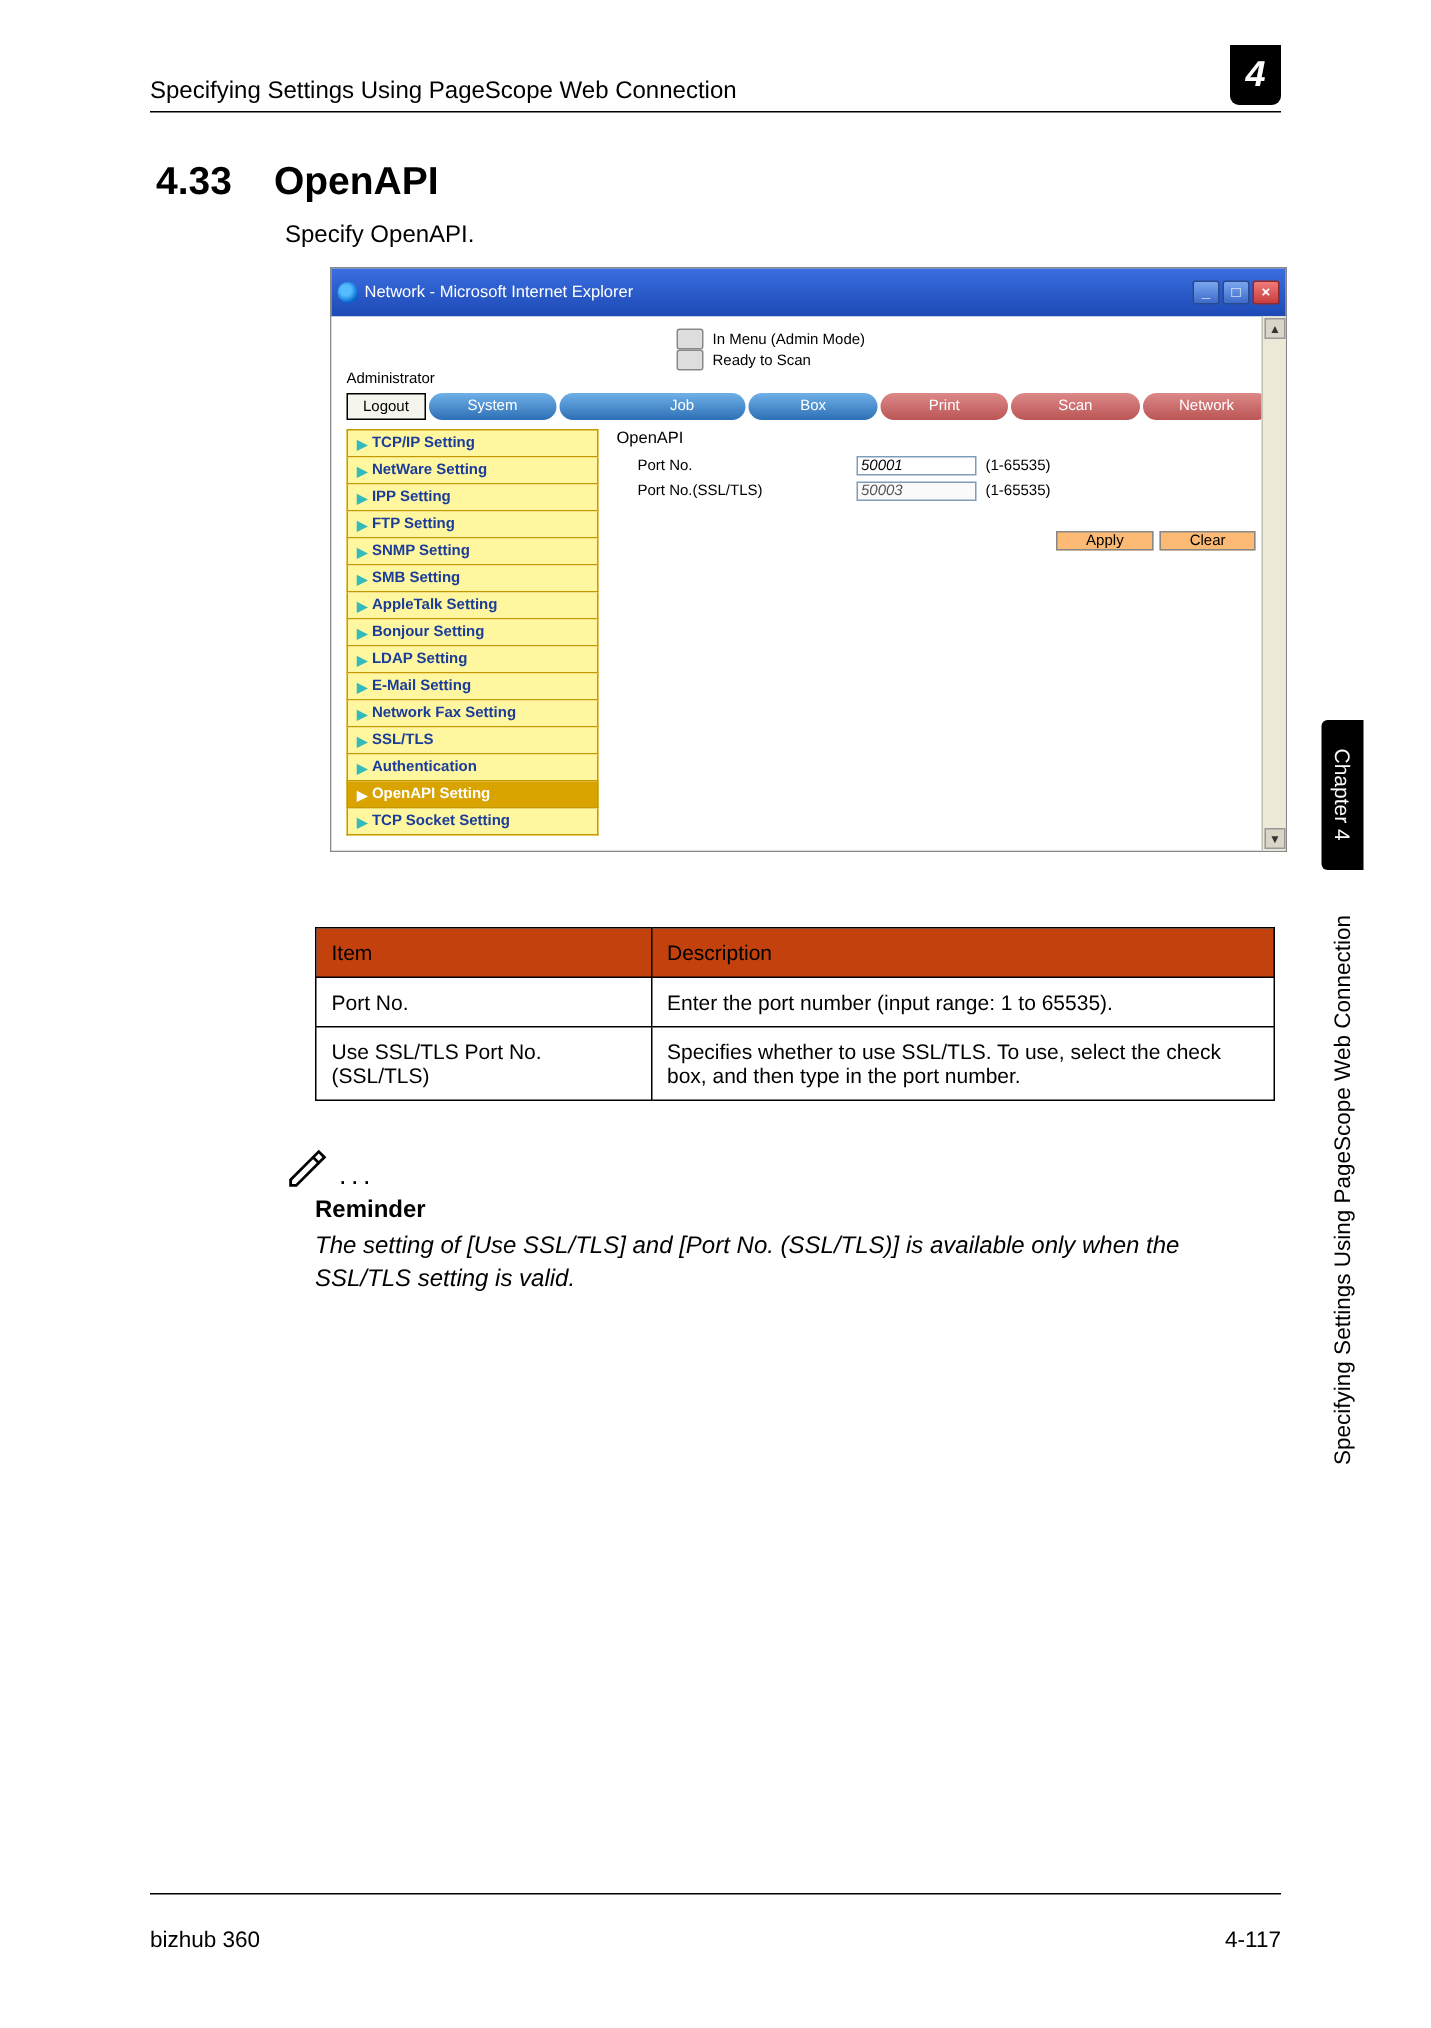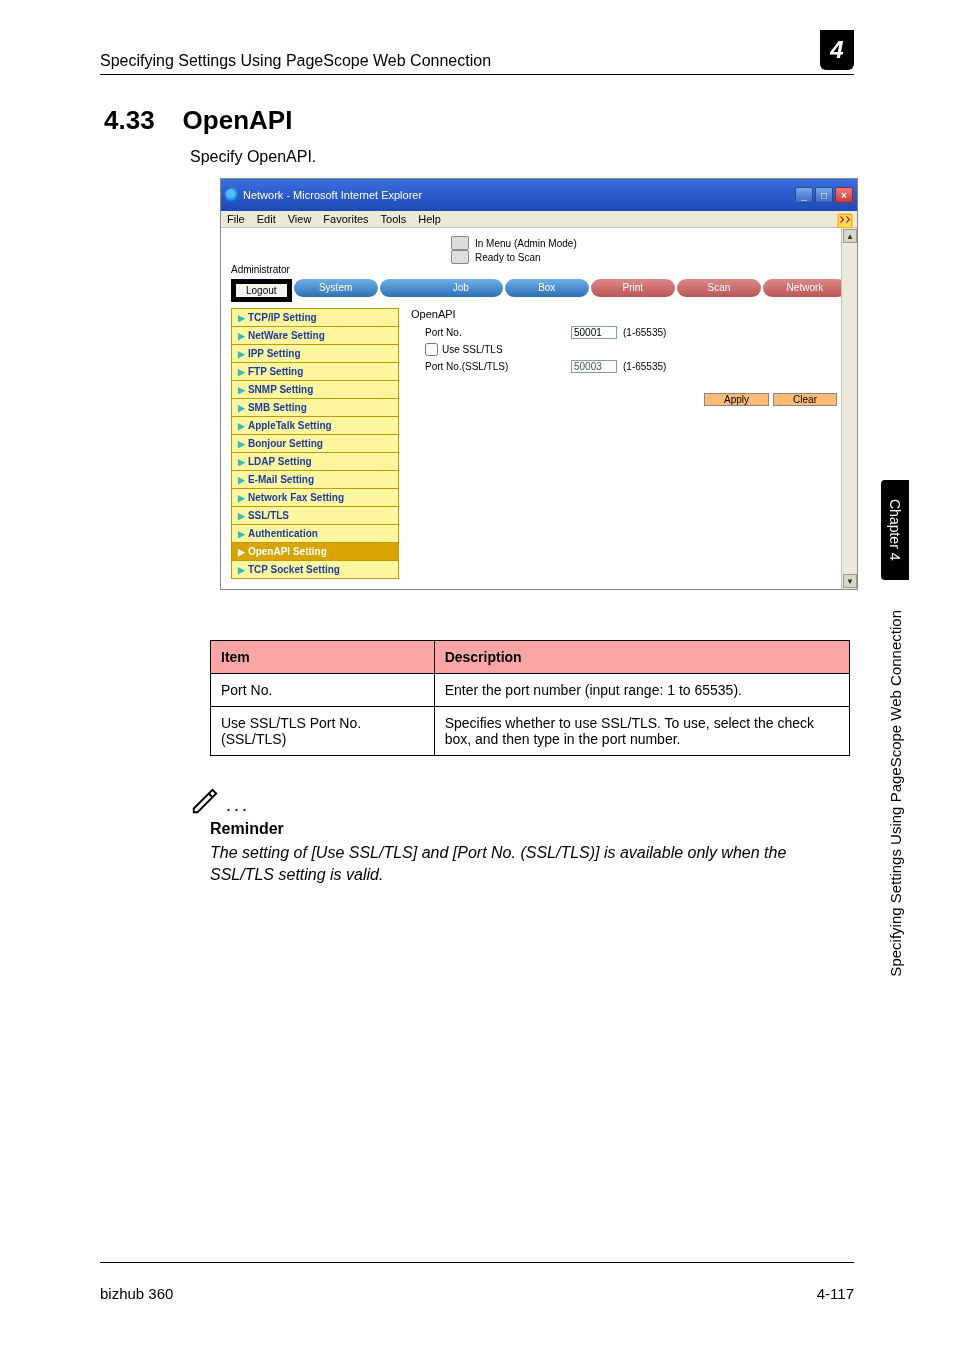--- a/index.html
+++ b/index.html
@@ -120,21 +120,21 @@
   }
   .admin-label {
     font-size:10px;
   }
   .toolbar {
     display:flex;
     gap:2px;
     margin-top:4px;
   }
   .logout-btn{
-    background:#f5f5ee;border:5px solid #000000;padding:1px 10px;font-size:10px;
+    background:#f5f5ee;border:1px solid #000000;padding:1px 10px;font-size:10px;
   }
   .tab{
     flex:1;
     height:18px;
     border-radius: 9px;
     text-align:center;
     line-height:18px;
     font-size:10px;
     color:#fff;
   }
@@ -157,39 +157,39 @@
     display:flex;align-items:center;gap:3px;
   }
   .side-item:first-child{border-top:1px solid #c49a00;}
   .side-item.highlighted{background:#d9a400;color:#fff;}
   .side-arrow{color:#3bb;font-size:9px;}
   .side-item.highlighted .side-arrow{color:#fff;}
   .content-panel{flex:1;padding:0 4px;}
   .panel-title{font-size:11px;margin-bottom:6px;}
   .form-row{display:flex;align-items:center;margin-bottom:4px;font-size:10px;}
   .form-label{width:160px;padding-left:14px;}
-  .form-input{width:46px;font-size:10px;padding:0 2px;border:1px solid #7f9db9;}
+  .form-input{width:80px;font-size:10px;padding:0 2px;border:1px solid #7f9db9;font-style:italic;}
   .range-hint{margin-left:6px;}
   .checkbox-cell{margin-left:14px;display:flex;align-items:center;gap:4px;}
   .small-btn{font-size:10px;padding:0 19px;border:1px solid #888;background:#fdba74;}
   .btn-row{display:flex;justify-content:flex-end;gap:4px;margin-top:20px;padding-right:6px;}
   
   .desc-table {
     margin: 50px 100px 0 210px;
     border-collapse: collapse;
     width: 640px;
     font-size: 14px;
   }
   .desc-table th, .desc-table td{
     border:1px solid #000;
     padding:8px 10px;
     text-align:left;
     vertical-align:top;
   }
-  .desc-table th{background:#fca5a5;font-weight:bold;}
+  .desc-table th{background:#c2410c;font-weight:normal;}
   .note-icon {
     margin: 30px 0 0 190px;
     display:flex; align-items:flex-end; gap:4px;
     font-size: 24px;
   }
   .note-icon svg{width:30px;height:30px;}
   .dots{font-size:18px;letter-spacing:3px;margin-left:2px;}
   .reminder-head{
     margin: 4px 0 4px 210px;
     font-weight:bold;
@@ -254,35 +254,20 @@
     <div class="titlebar-left">
       <span class="ie-icon"></span>
       <span>Network - Microsoft Internet Explorer</span>
     </div>
     <div class="win-btns">
       <div class="win-btn">_</div>
       <div class="win-btn">□</div>
       <div class="win-btn close">×</div>
     </div>
   </div>
-  <div class="menubar">
-    <span>File</span>
-    <span>Edit</span>
-    <span>View</span>
-    <span>Favorites</span>
-    <span>Tools</span>
-    <span>Help</span>
-    <span class="ie-logo">
-      <svg viewBox="0 0 24 24">
-          <rect x="2" y="2" width="20" height="20" rx="2" fill="#f7b500"></rect>
-          <path d="M4 4h16v16H4z" fill="#ffdd55"></path>
-          <path d="M6 6l4 4-4 4M14 6l4 4-4 4" stroke="#c04" stroke-width="1.5" fill="none"></path>
-        </svg>
-    </span>
-  </div>
   <div class="content-area">
     <div class="scrollbar-right">
       <div class="scrollbtn top">▲</div>
       <div class="scrollbtn bot">▼</div>
     </div>
 
     <div class="status-row">
       <span class="status-icon"></span>
       <span>In Menu (Admin Mode)</span>
     </div>
@@ -365,26 +350,20 @@
             <span>TCP Socket Setting</span>
           </div>
       </div>
 
       <div class="content-panel">
         <div class="panel-title">OpenAPI</div>
         <div class="form-row">
           <span class="form-label">Port No.</span>
           <input class="form-input" value="50001" style="">
           <span class="range-hint">(1-65535)</span>
-        </div>
-        <div class="form-row">
-          <span class="checkbox-cell">
-            <input type="checkbox" style="">
-            <span>Use SSL/TLS</span>
-          </span>
         </div>
         <div class="form-row">
           <span class="form-label">Port No.(SSL/TLS)</span>
           <input class="form-input" disabled="" value="50003" style="">
           <span class="range-hint">(1-65535)</span>
         </div>
         <div class="btn-row">
           <button class="small-btn">Apply</button>
           <button class="small-btn">Clear</button>
         </div>

